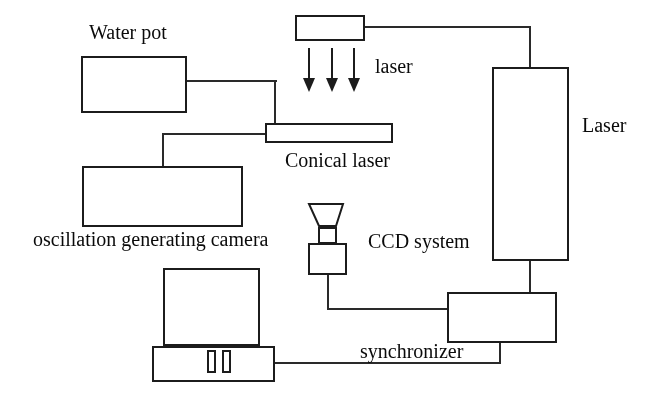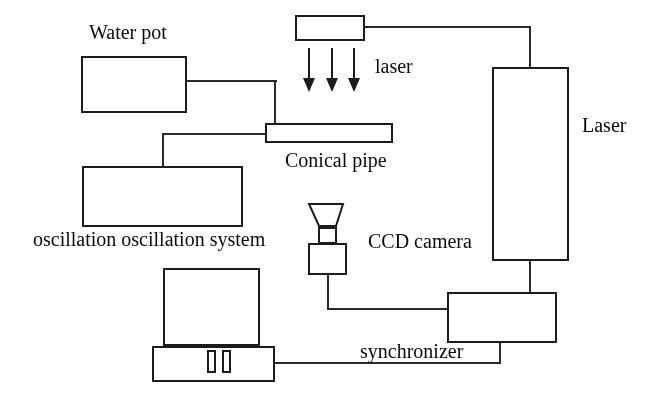--- a/index.html
+++ b/index.html
@@ -60,21 +60,21 @@
       <polygon points="326,78 338,78 332,92" fill="#1c1c1c"></polygon>
     </g>
     <g>
       <line x1="354" y1="48" x2="354" y2="80" stroke="#1c1c1c" stroke-width="2"></line>
       <polygon points="348,78 360,78 354,92" fill="#1c1c1c"></polygon>
     </g>
   </svg>
 
   <div class="lbl" style="left:89px;top:22px">Water pot</div>
   <div class="lbl" style="left:375px;top:56px">laser</div>
-  <div class="lbl" style="left:285px;top:150px">Conical pipe</div>
-  <div class="lbl" style="left:33px;top:229px">oscillation oscillation system</div>
-  <div class="lbl" style="left:368px;top:231px">CCD camera</div>
+  <div class="lbl" style="left:285px;top:150px">Conical laser</div>
+  <div class="lbl" style="left:33px;top:229px">oscillation generating camera</div>
+  <div class="lbl" style="left:368px;top:231px">CCD system</div>
   <div class="lbl2" style="left:582px;top:112px">
     <div>Laser</div>
   </div>
   <div class="lbl" style="left:360px;top:341px">synchronizer</div>
 
 </div>
 
 </body></html>

